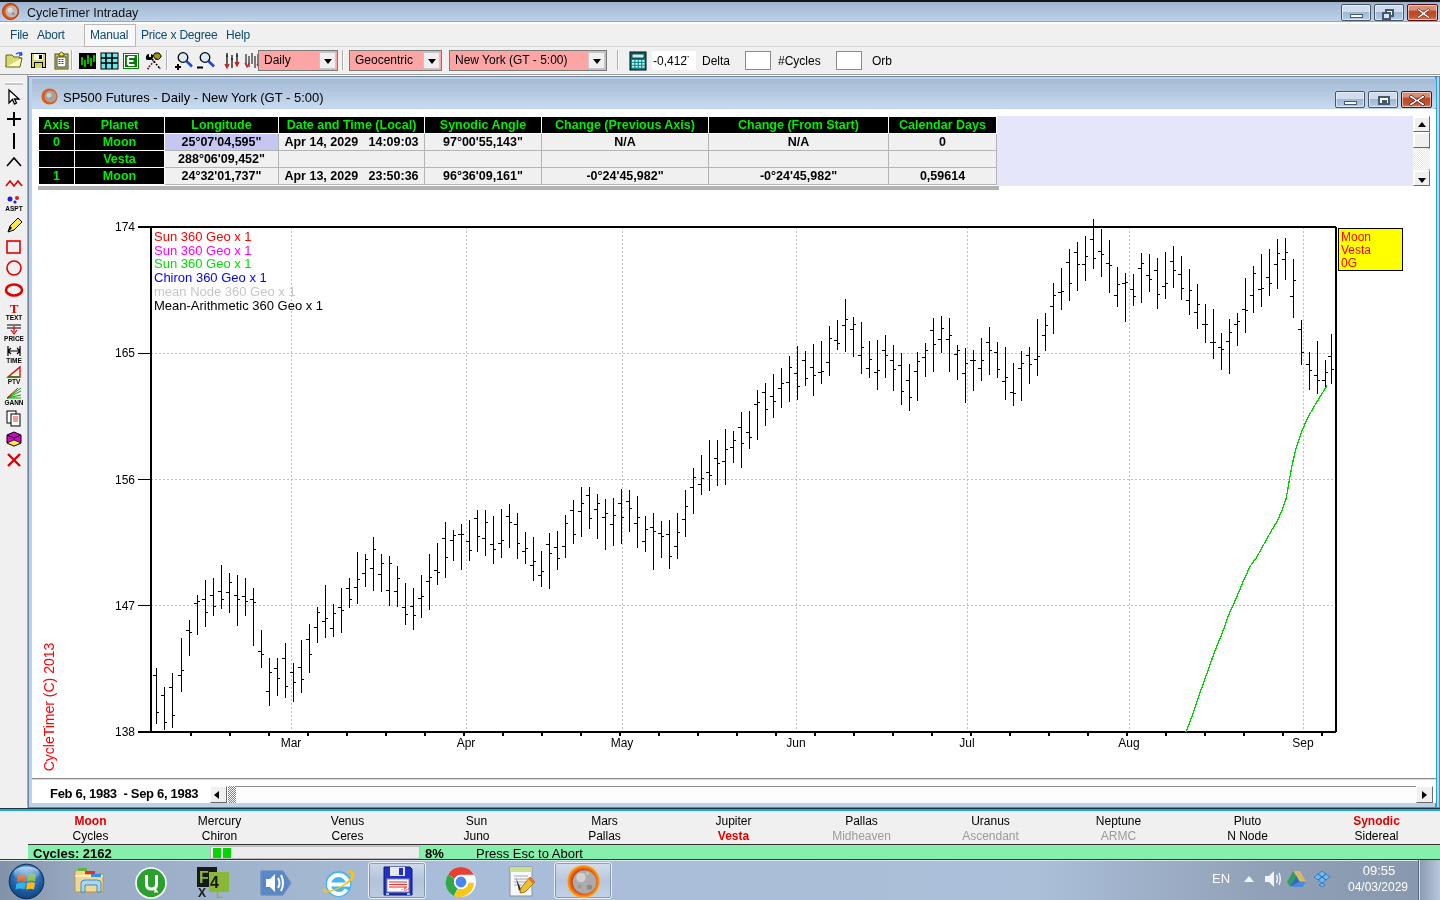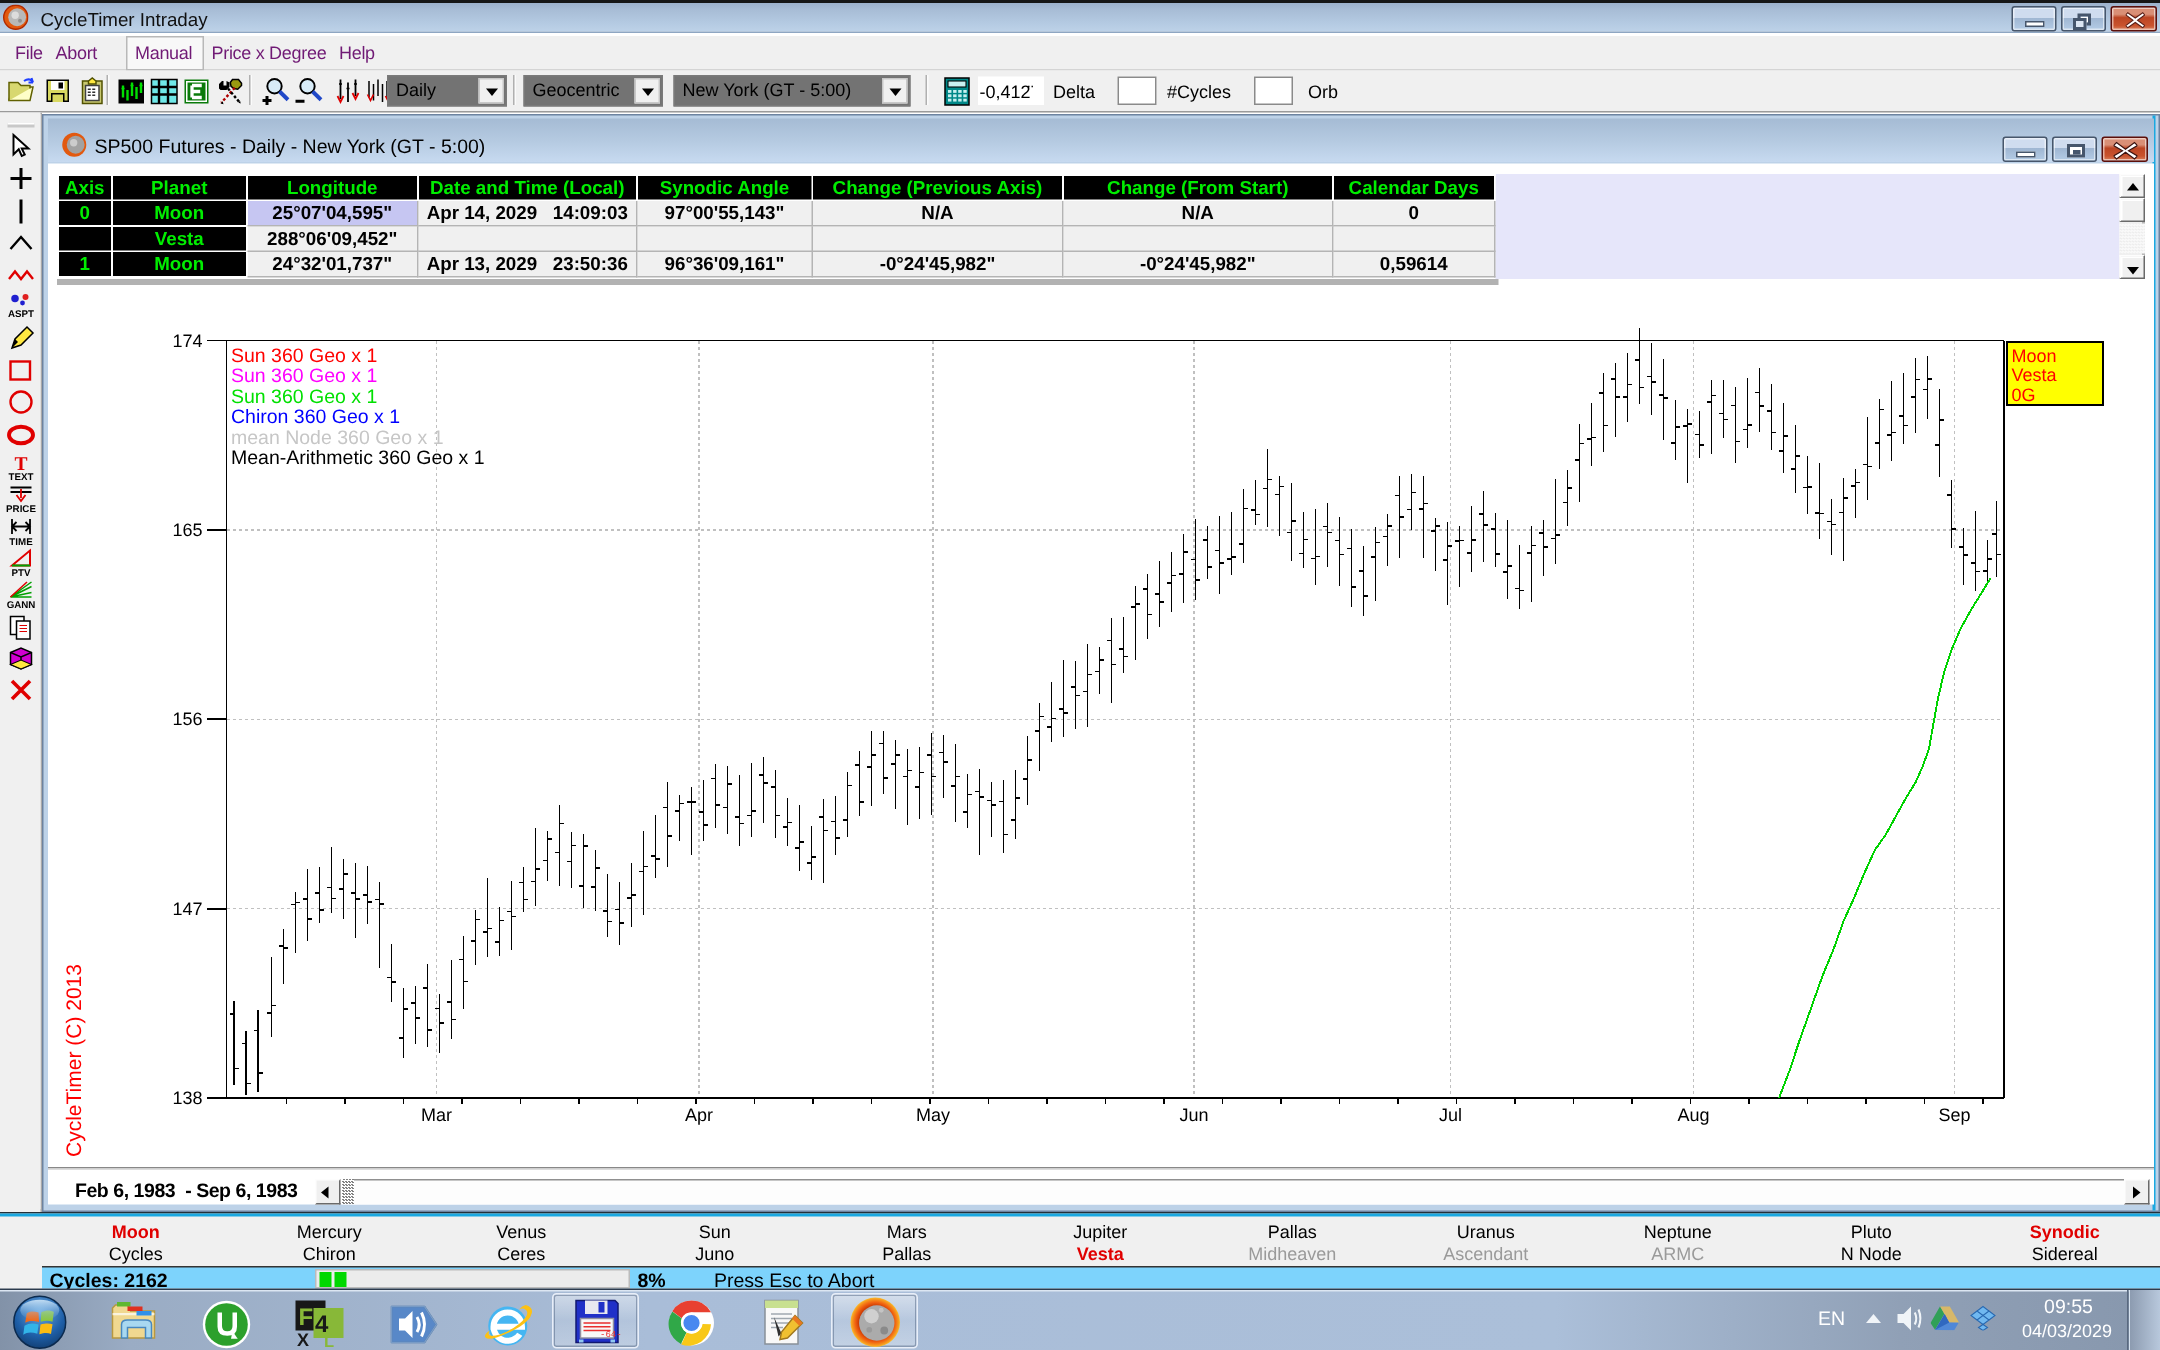--- a/index.html
+++ b/index.html
@@ -13,28 +13,28 @@
   border-top:2px solid #161616; border-bottom:1px solid #8ea6c2; }
 #titlebar .ttl { left:27px; top:4px; font-size:12.5px; color:#101010; }
 .capbtn { top:2px; height:17px; border-radius:2px; border:1px solid #47566b;
   background:linear-gradient(#cfdcef 45%, #9fb6d2 46%, #b4cce6); box-shadow:inset 0 0 0 1px rgba(255,255,255,.55); }
 #btn-min { left:1341px; width:30px; }
 #btn-max { left:1374px; width:30px; }
 #btn-close { left:1407px; width:31px;
   background:linear-gradient(#d98f76 30%, #bc4523 45%, #c9532e 80%, #d8825f); border:1px solid #5c0f0a; }
 
 
-#menubar { left:0; top:24px; width:1440px; height:23px; background:#f0f0f0; font-size:12px; letter-spacing:-0.2px; color:#701a75; border-bottom:1px solid #d4d4d4; }
+#menubar { left:0; top:24px; width:1440px; height:23px; background:#f0f0f0; font-size:12px; letter-spacing:-0.2px; color:#0c4a6e; border-bottom:1px solid #d4d4d4; }
 #menubar span { position:absolute; top:4px; }
 #menu-box { left:84px; top:0px; width:52px; height:23px; background:#f8f8f8; border:1px solid #b8b8b8; }
 
 
 #toolbar { left:0; top:47px; width:1440px; height:28px; background:#f0f0f0; border-bottom:1px solid #9a9a9a; }
 .tsep { position:absolute; top:3px; width:2px; height:20px; border-left:1px solid #b0b0b0; border-right:1px solid #fbfbfb; }
-.combo { position:absolute; top:3px; height:21px; background:#737373; border:1px solid #7a7a7a; font-size:12px; color:#000; }
+.combo { position:absolute; top:3px; height:21px; background:#fca5a5; border:1px solid #7a7a7a; font-size:12px; color:#000; }
 .combo .ctext { position:absolute; left:5px; top:2px; }
 .combo .carr { position:absolute; right:1px; top:1px; bottom:1px; width:17px; background:#f0f0f0; border:1px solid #c8c8c8; }
 .combo .carr:after { content:""; position:absolute; left:4px; top:6px; border:4px solid transparent; border-top:5px solid #000; }
 .tlabel { position:absolute; top:7px; font-size:12px; color:#000; }
 .tinput { position:absolute; top:4px; height:19px; background:#fff; border:1px solid #8a8a8a; }
 
 
 #leftbar { left:0; top:75px; width:28px; height:770px; background:#f0f0f0; border-right:1px solid #a8a8a8; }
 #lefttools { left:1px; top:76px; width:26px; height:730px; background:#f0f0f0; }
 .lgrip { position:absolute; left:4px; top:6px; width:18px; height:3px; border-top:1px solid #fff; background:#c8c8c8; }
@@ -69,21 +69,21 @@
 
 
 #planets { left:0; top:808px; width:1440px; height:36px; background:#f0f0f0; border-top:1px solid #223038; }
 .pcell { position:absolute; top:3px; height:32px; font-size:12px; text-align:center; }
 .pcell .r1 { margin-top:2px; }
 .pcell .r2 { margin-top:1px; }
 .red { color:#e00000; font-weight:bold; }
 .gray { color:#9a9a9a; }
 
 
-#statrow { left:28px; top:844px; width:1412px; height:15px; background:#7dd3fc; border-top:1px solid #333; }
+#statrow { left:28px; top:844px; width:1412px; height:15px; background:#86efac; border-top:1px solid #333; }
 #statrow .cyc { position:absolute; left:5px; top:1px; font-size:13px; font-weight:bold; }
 #progress { position:absolute; left:182px; top:1px; width:210px; height:13px; background:#ececec; border:1px solid #bbb; }
 #leftstub { left:0; top:844px; width:28px; height:15px; background:#f0f0f0; }
 
 
 #taskbar { left:0; top:859px; width:1440px; height:41px;
   background:linear-gradient(90deg, #8292a8 0%, #9aacc4 6%, #a9bdd8 30%, #abbfd9 72%, #90a0b6 88%, #8797ad 100%);
   border-top:1px solid #2c3a4d; box-shadow:inset 0 1px 0 #dce6f2; }
 </style>
 </head>

